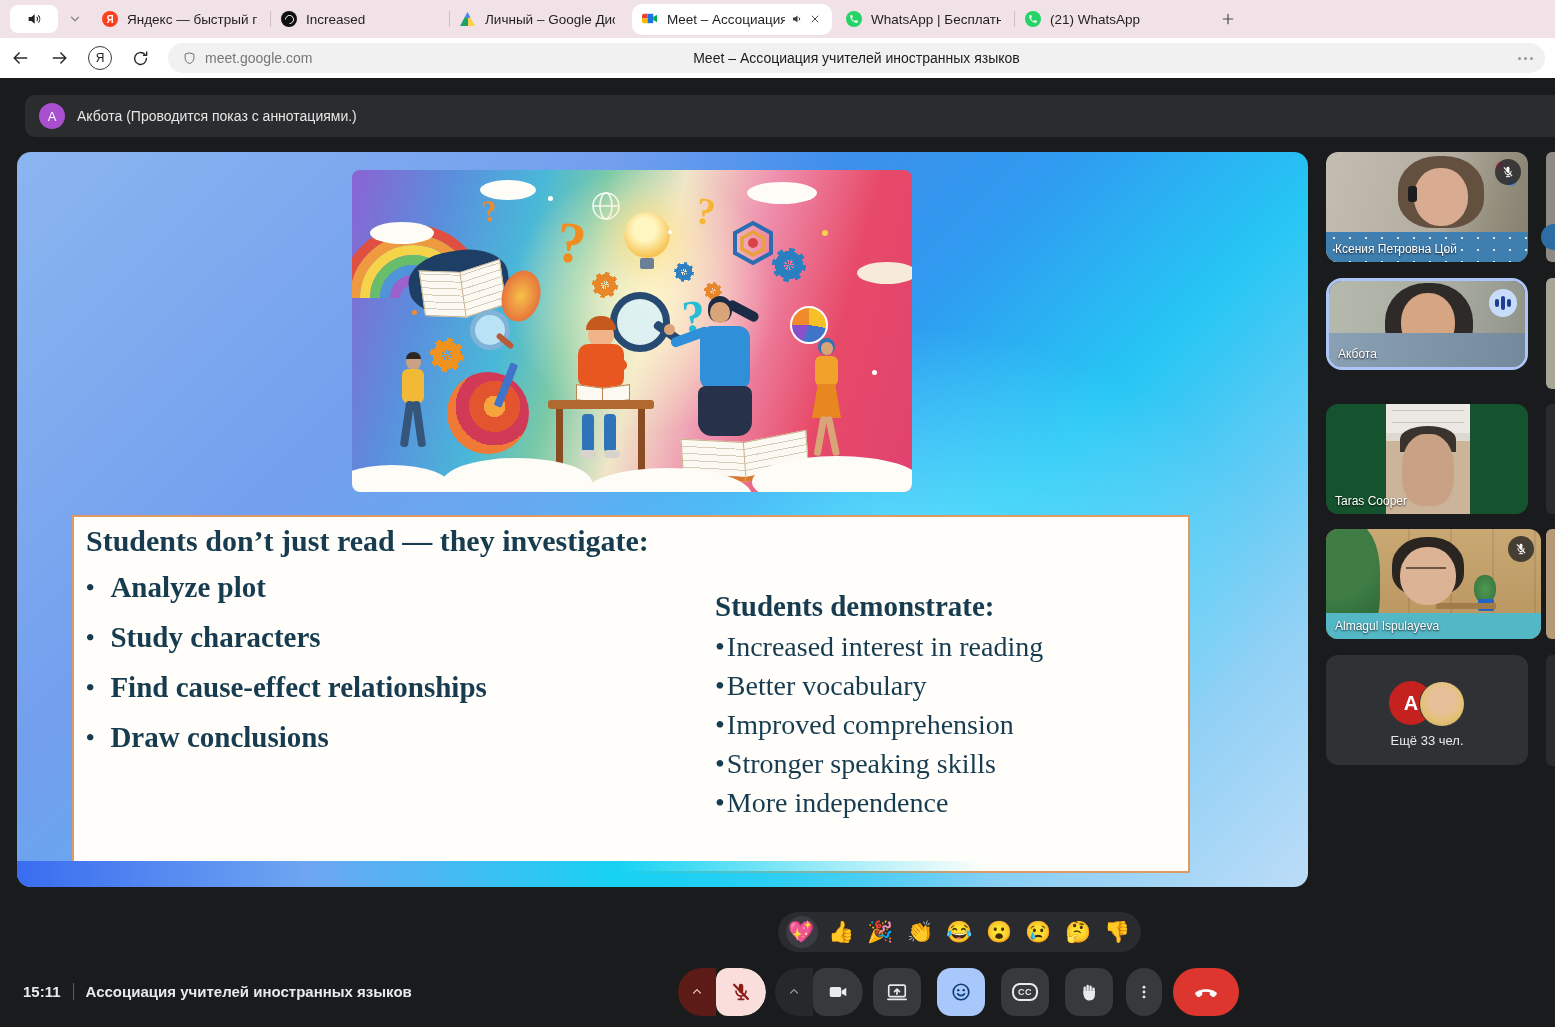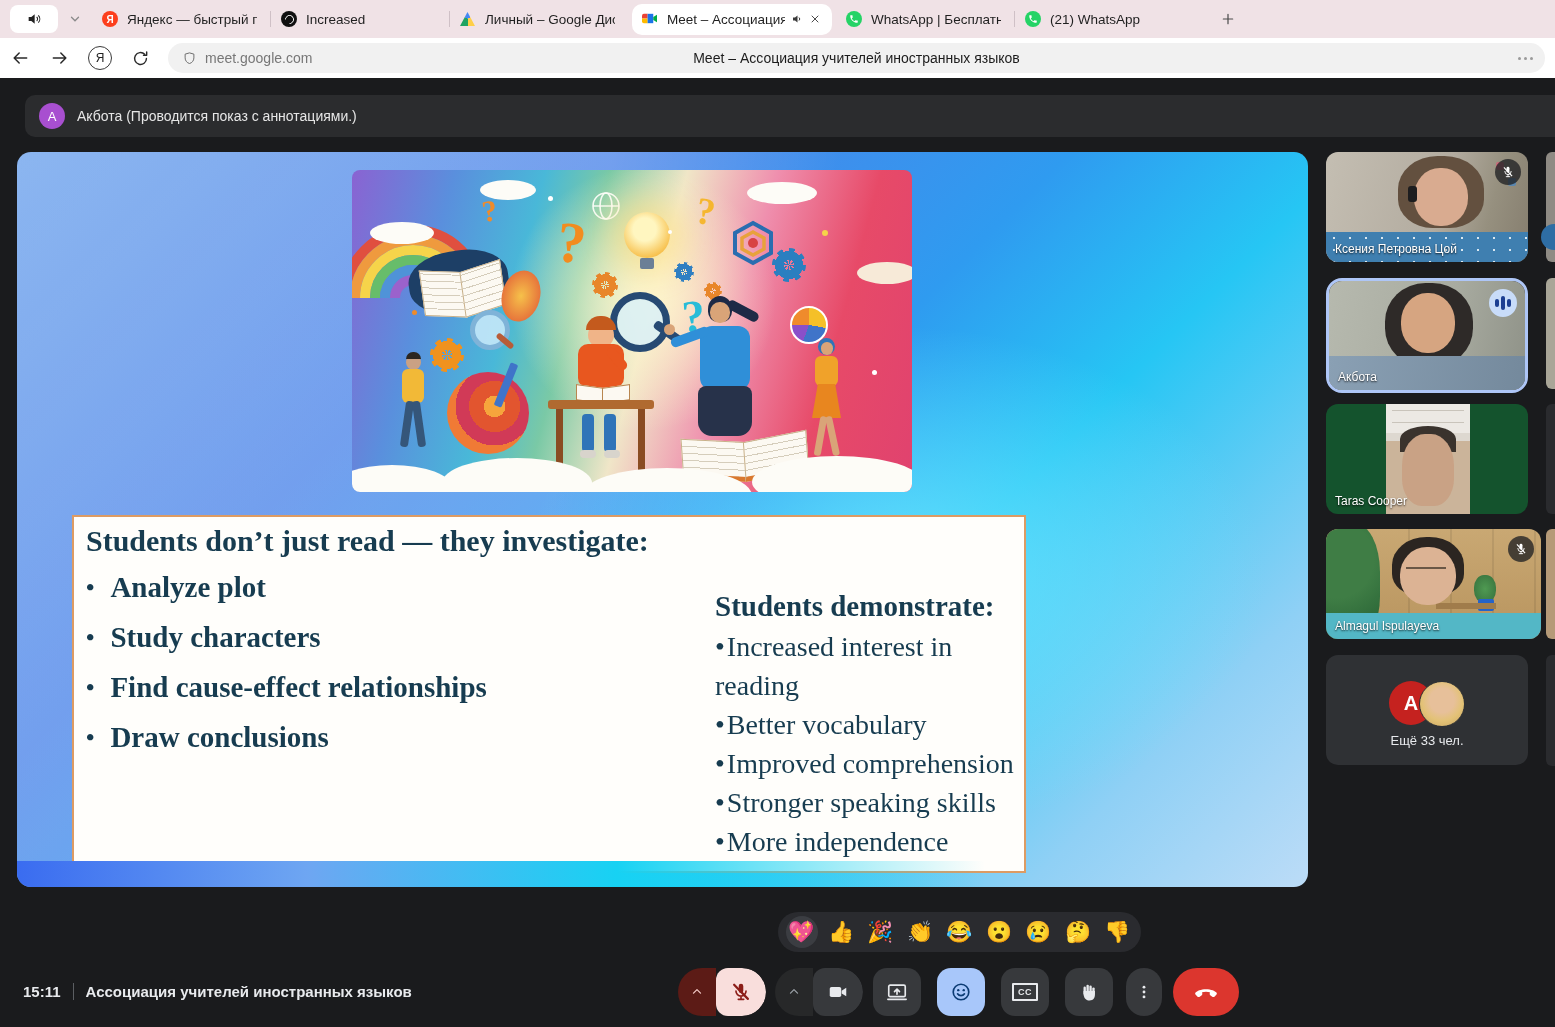--- a/index.html
+++ b/index.html
@@ -64,21 +64,21 @@
   .swirl{position:absolute;border-radius:50%;
     background:radial-gradient(circle at 58% 42%, #f6a53c 0 16%, #e2552f 16% 38%, #d13a57 38% 58%, #f07a35 58% 78%, #e2552f 78% 100%);}
   .bulb{position:absolute;width:46px;height:46px;border-radius:50%;
     background:radial-gradient(circle at 45% 38%,#fff6c0 0 30%,#f6b93d 80%);box-shadow:0 0 34px 14px rgba(255,220,120,.6);}
   .bulb-base{position:absolute;width:14px;height:11px;background:#6b7f96;border-radius:2px;}
   .page{position:absolute;background:#fcf9f2;border:1px solid #c8b089;
     background-image:repeating-linear-gradient(0deg,transparent 0 6px,#d5cdbb 6px 7px);}
   .dot{position:absolute;border-radius:50%;}
 
   
-  .textbox{position:absolute;left:55px;top:363px;width:954px;height:358px;background:#fffefb;border:2px solid #dd9b63;box-sizing:border-box;}
+  .textbox{position:absolute;left:55px;top:363px;width:1118px;height:358px;background:#fffefb;border:2px solid #dd9b63;box-sizing:border-box;}
   .col-left{position:absolute;left:12px;top:2px;color:#173c50;font-family:"Liberation Serif",serif;}
   .sl-title{font-size:30px;font-weight:bold;line-height:44px;}
   .sl-li{font-size:29px;line-height:48px;font-weight:bold;}
   .sl-li::before{content:"•";font-size:24px;margin-right:16px;position:relative;top:-2px;}
   .col-right{position:absolute;left:641px;top:68px;color:#173c50;font-family:"Liberation Serif",serif;}
   .sr-title{font-size:29px;font-weight:bold;line-height:42px;}
   .sr-li{font-size:28px;line-height:39px;}
   .sr-li::before{content:"•";margin-right:2px;}
 
   
@@ -111,21 +111,21 @@
   .grp{border-radius:24px;overflow:hidden;display:flex;}
   .seg{height:48px;display:flex;align-items:center;justify-content:center;}
   .mic-caret{width:38px;background:#5c1b16;}
   .mic-main{width:50px;background:#f9dedc;border-radius:12px 24px 24px 12px;}
   .cam-caret{width:38px;background:#272829;}
   .cam-main{width:50px;background:#37393c;border-radius:12px 24px 24px 12px;}
   .rbtn{width:48px;background:#37393c;border-radius:14px;}
   .rbtn.blue{background:#a8c7fa;}
   .more-btn{width:36px;background:#37393c;border-radius:18px;}
   .end-btn{width:66px;background:#dc362e;border-radius:24px;}
-  .cc-box{border:2px solid #e8eaed;border-radius:1px;color:#e8eaed;font-size:9px;font-weight:bold;padding:2px 4px;letter-spacing:.5px;}
+  .cc-box{border:2px solid #e8eaed;border-radius:8px;color:#e8eaed;font-size:9px;font-weight:bold;padding:2px 4px;letter-spacing:.5px;}
 
   .footerleft{position:absolute;left:23px;top:983px;display:flex;align-items:center;color:#e8eaed;}
   .ftime{font-size:15px;font-weight:600;}
   .fdiv{width:1px;height:17px;background:#5b5e62;margin:0 12px;}
   .fname{font-size:15px;font-weight:600;}
 </style>
 </head>
 <body>
 
 <div id="app">
@@ -399,21 +399,21 @@
           <g fill="#fff">
             <rect x="9.5" y="3" width="5" height="10" rx="2.5"></rect>
           </g>
           <path d="M6.5 11a5.5 5.5 0 0 0 11 0M12 16.5V20M9 20h6" stroke="#fff" stroke-width="1.6" fill="none" stroke-linecap="round"></path>
           <line x1="5" y1="4" x2="19" y2="19" stroke="#fff" stroke-width="2"></line>
         </svg>
     </div>
     <div class="nametag">Ксения Петровна Цой</div>
   </div>
 
-  <div class="tile active-speaker" style="top:278px;height:115px;">
+  <div class="tile active-speaker" style="top:278px;height:92px;">
     <div class="vbg" style="background:linear-gradient(100deg,#b6b9ae 0%,#a8aba0 60%,#8f9288 100%);"></div>
     <div class="hairband" style="left:56px;top:2px;width:88px;height:84px;background:#2e2a28;border-radius:46%;position:absolute;"></div>
     <div class="face" style="left:72px;top:12px;width:54px;height:60px;background:#d6a581;"></div>
     <div class="shirt" style="height:34px;background:linear-gradient(100deg,#8aa0b4,#74899c);"></div>
     <div class="speak-chip">
       <i style="height:8px;"></i>
         <i style="height:14px;"></i>
         <i style="height:8px;"></i>
     </div>
     <div class="nametag">Акбота</div>

